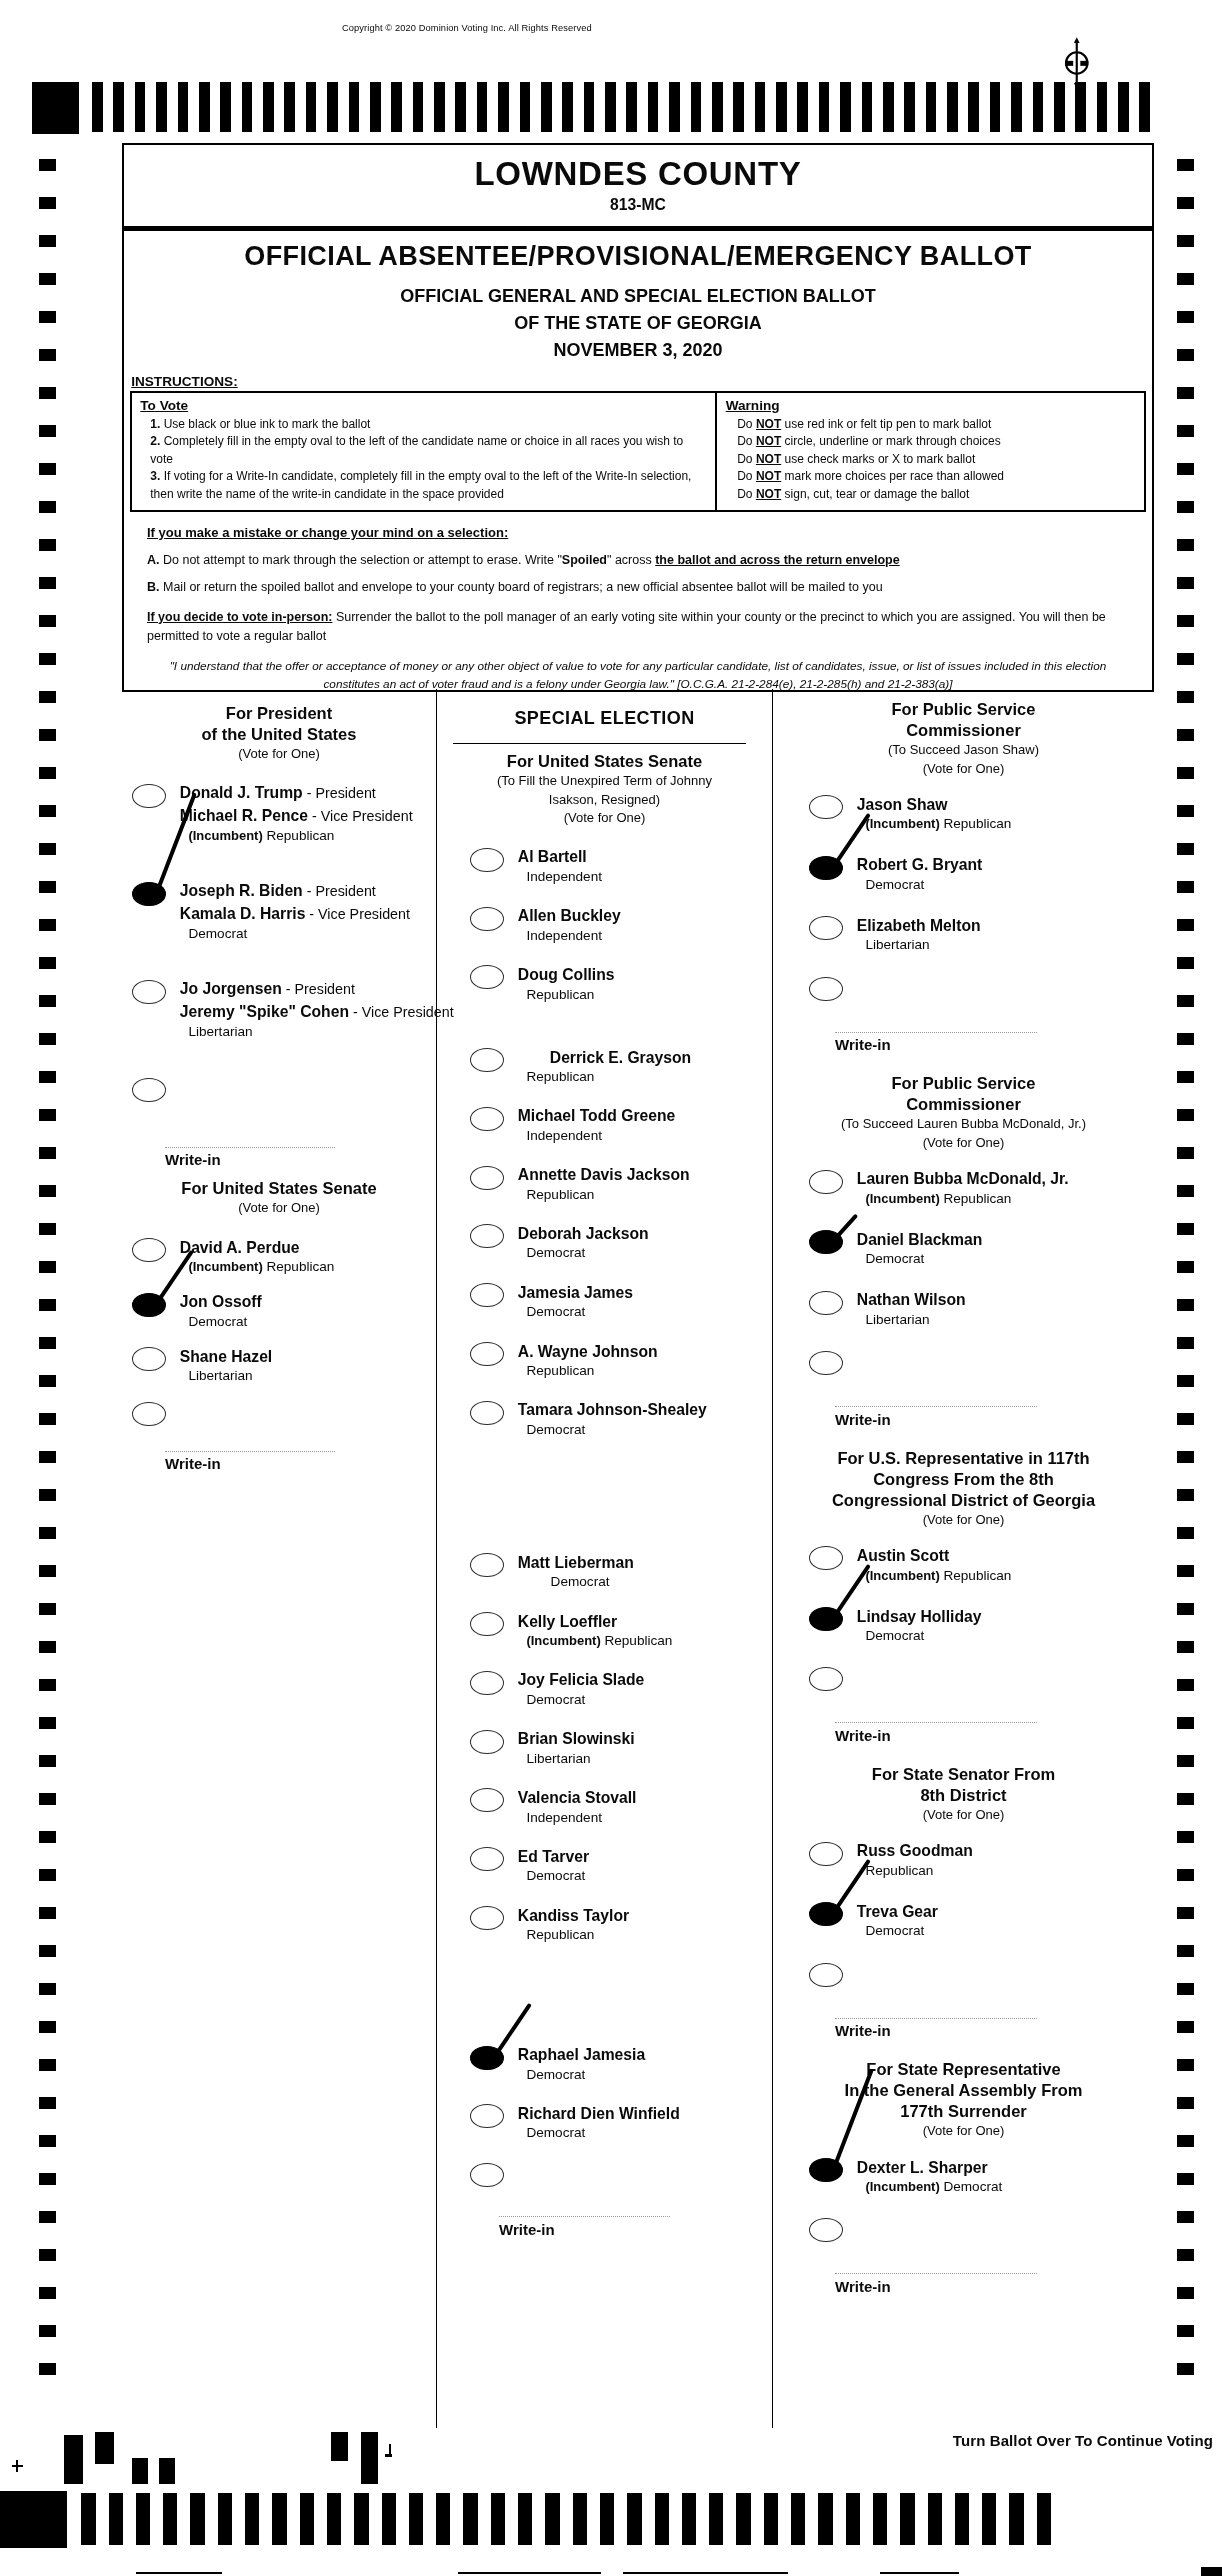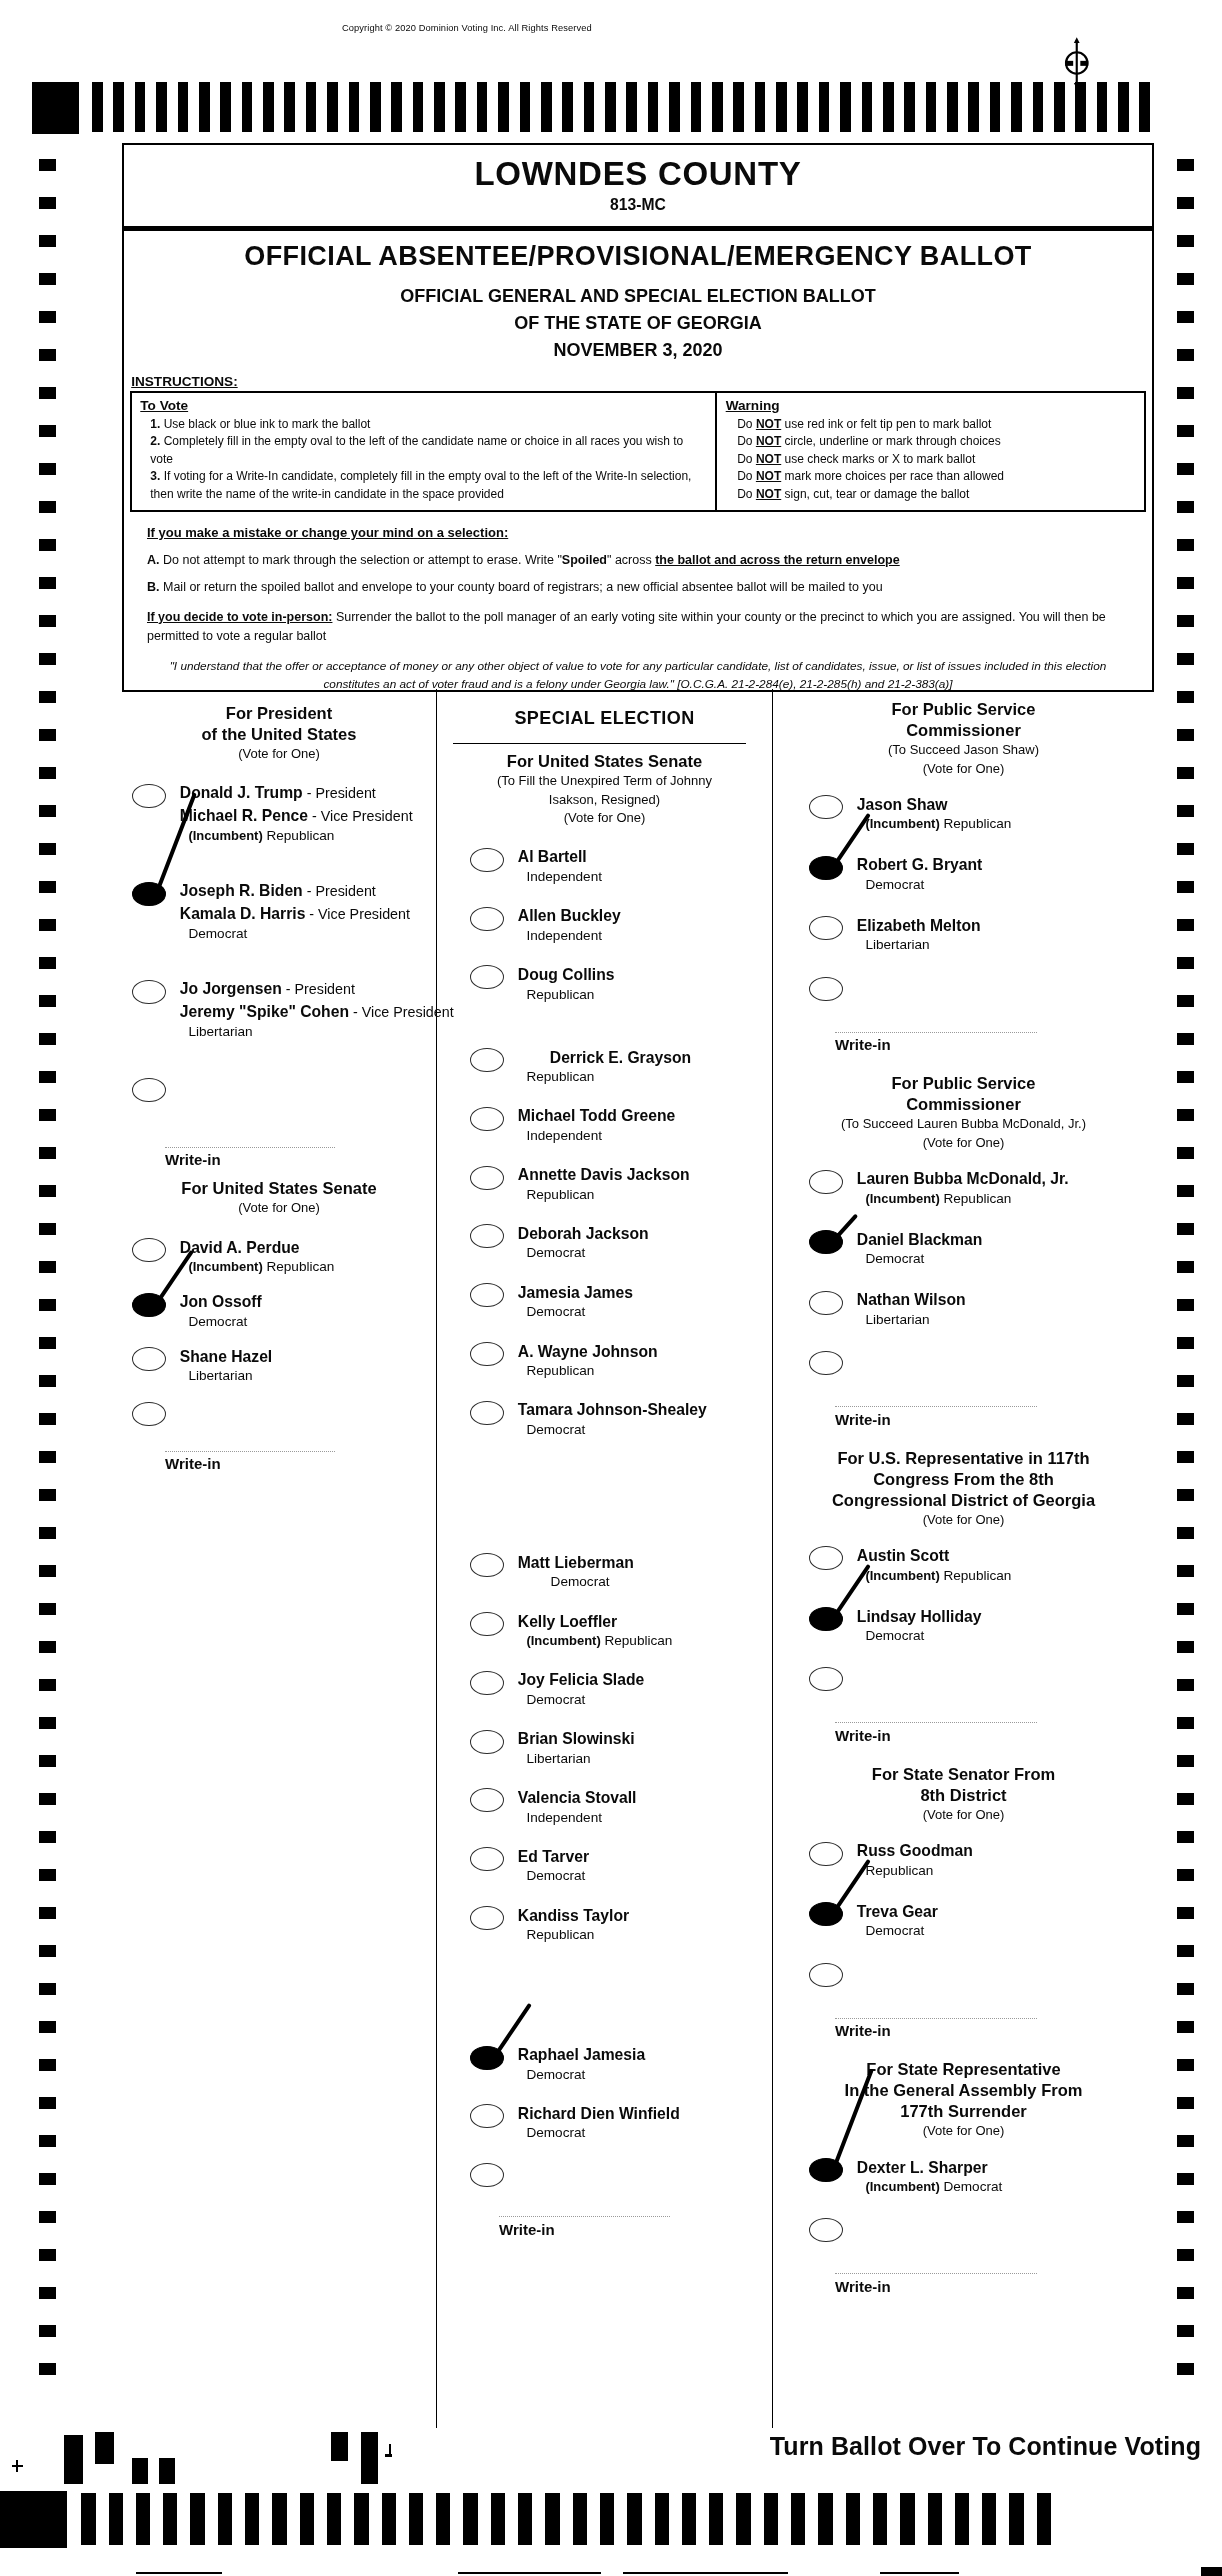--- a/index.html
+++ b/index.html
@@ -68,21 +68,21 @@
   .nline{font-size:15.7px;font-weight:bold;line-height:21.5px;white-space:nowrap;}
   .nline .sfx{font-weight:normal;font-size:14.3px;}
   .party{font-size:13.6px;line-height:18px;margin-left:8.6px;font-weight:normal;}
   .party .inc{font-weight:bold;font-size:13px;}
   .opt.blank{min-height:25px;}
   .writein{margin:4.3px 21.5px 0 43px;}
   .c2 .writein,.c3 .writein{margin-left:62px;}
   .wi-line{height:10px;border-bottom:1.4px dotted #9a9a9a;width:68%;margin-bottom:3.6px;}
   .wi-label{font-size:15px;font-weight:bold;}
   
-  .turn{position:absolute;top:2432px;right:22px;font-size:25px;font-weight:bold;letter-spacing:0.1px;}
+  .turn{position:absolute;top:2432px;right:10px;font-size:15px;font-weight:bold;letter-spacing:0.1px;}
   .bmark{position:absolute;background:#000;}
   .plus-v{position:absolute;background:#000;}
   .edge-sliver{position:absolute;background:#000;}
 </style>
 </head>
 <body>
 
 <div class="page">
 
   <div class="copyright">Copyright © 2020 Dominion Voting Inc. All Rights Reserved</div>

